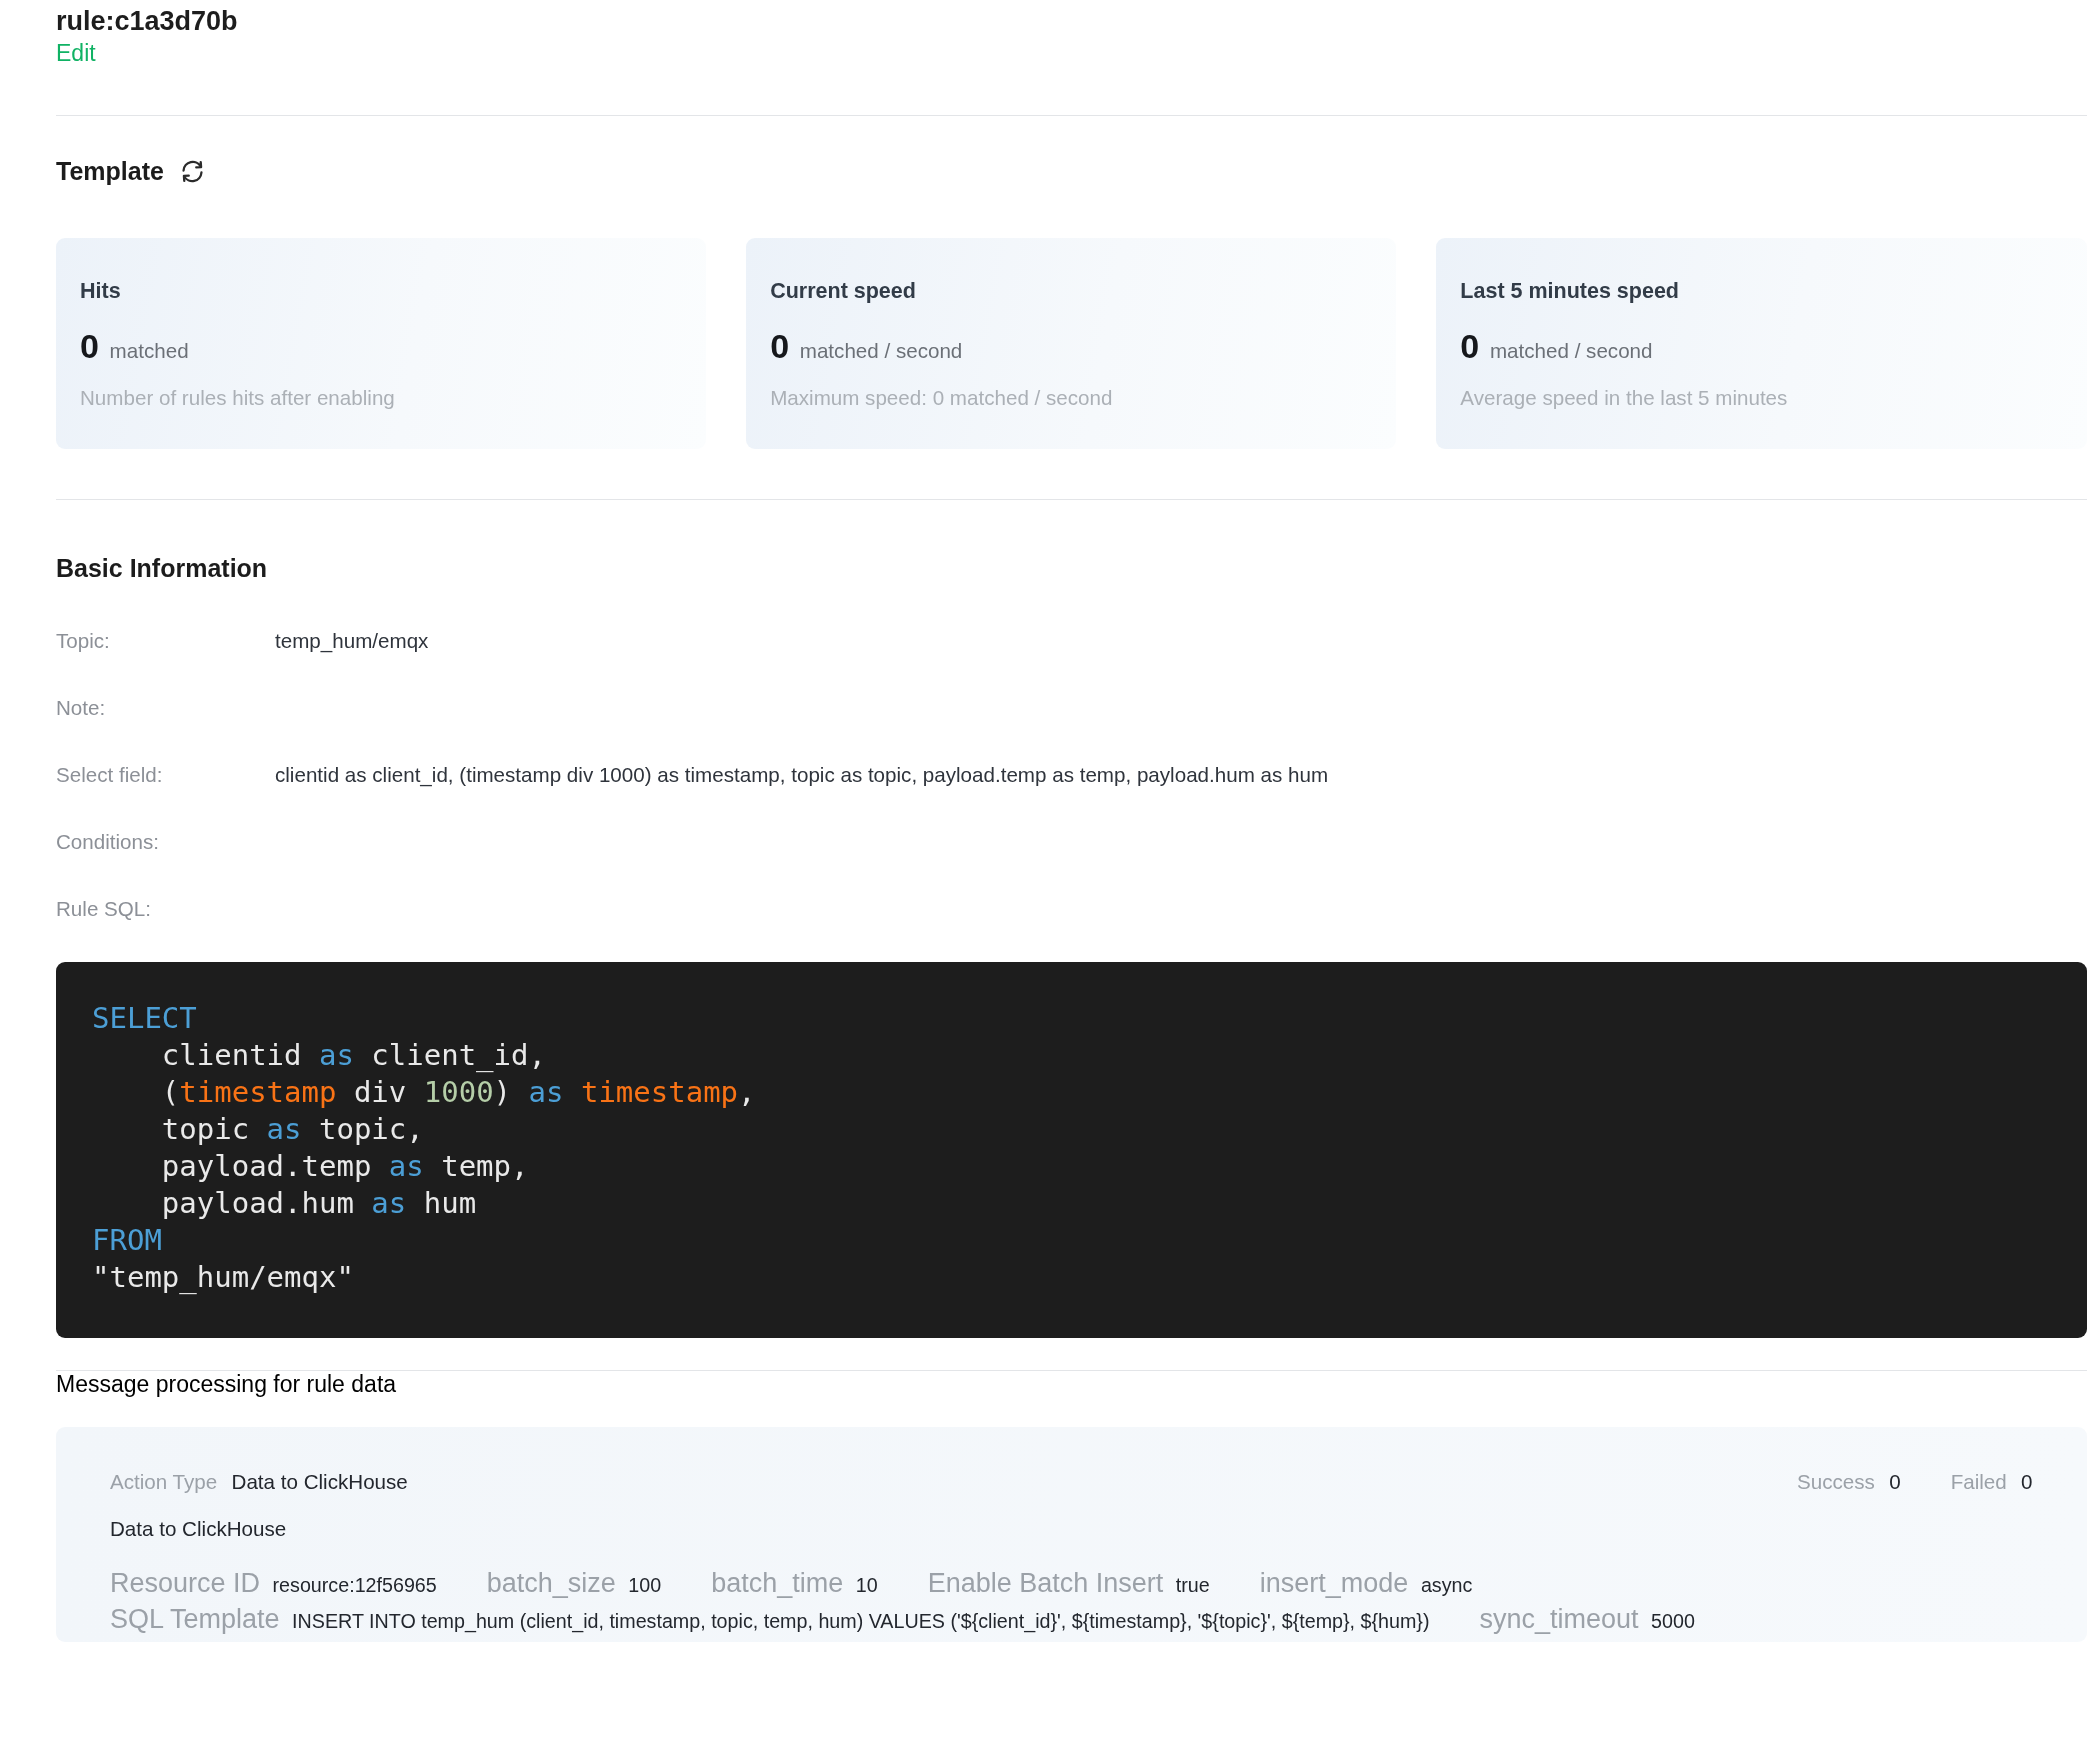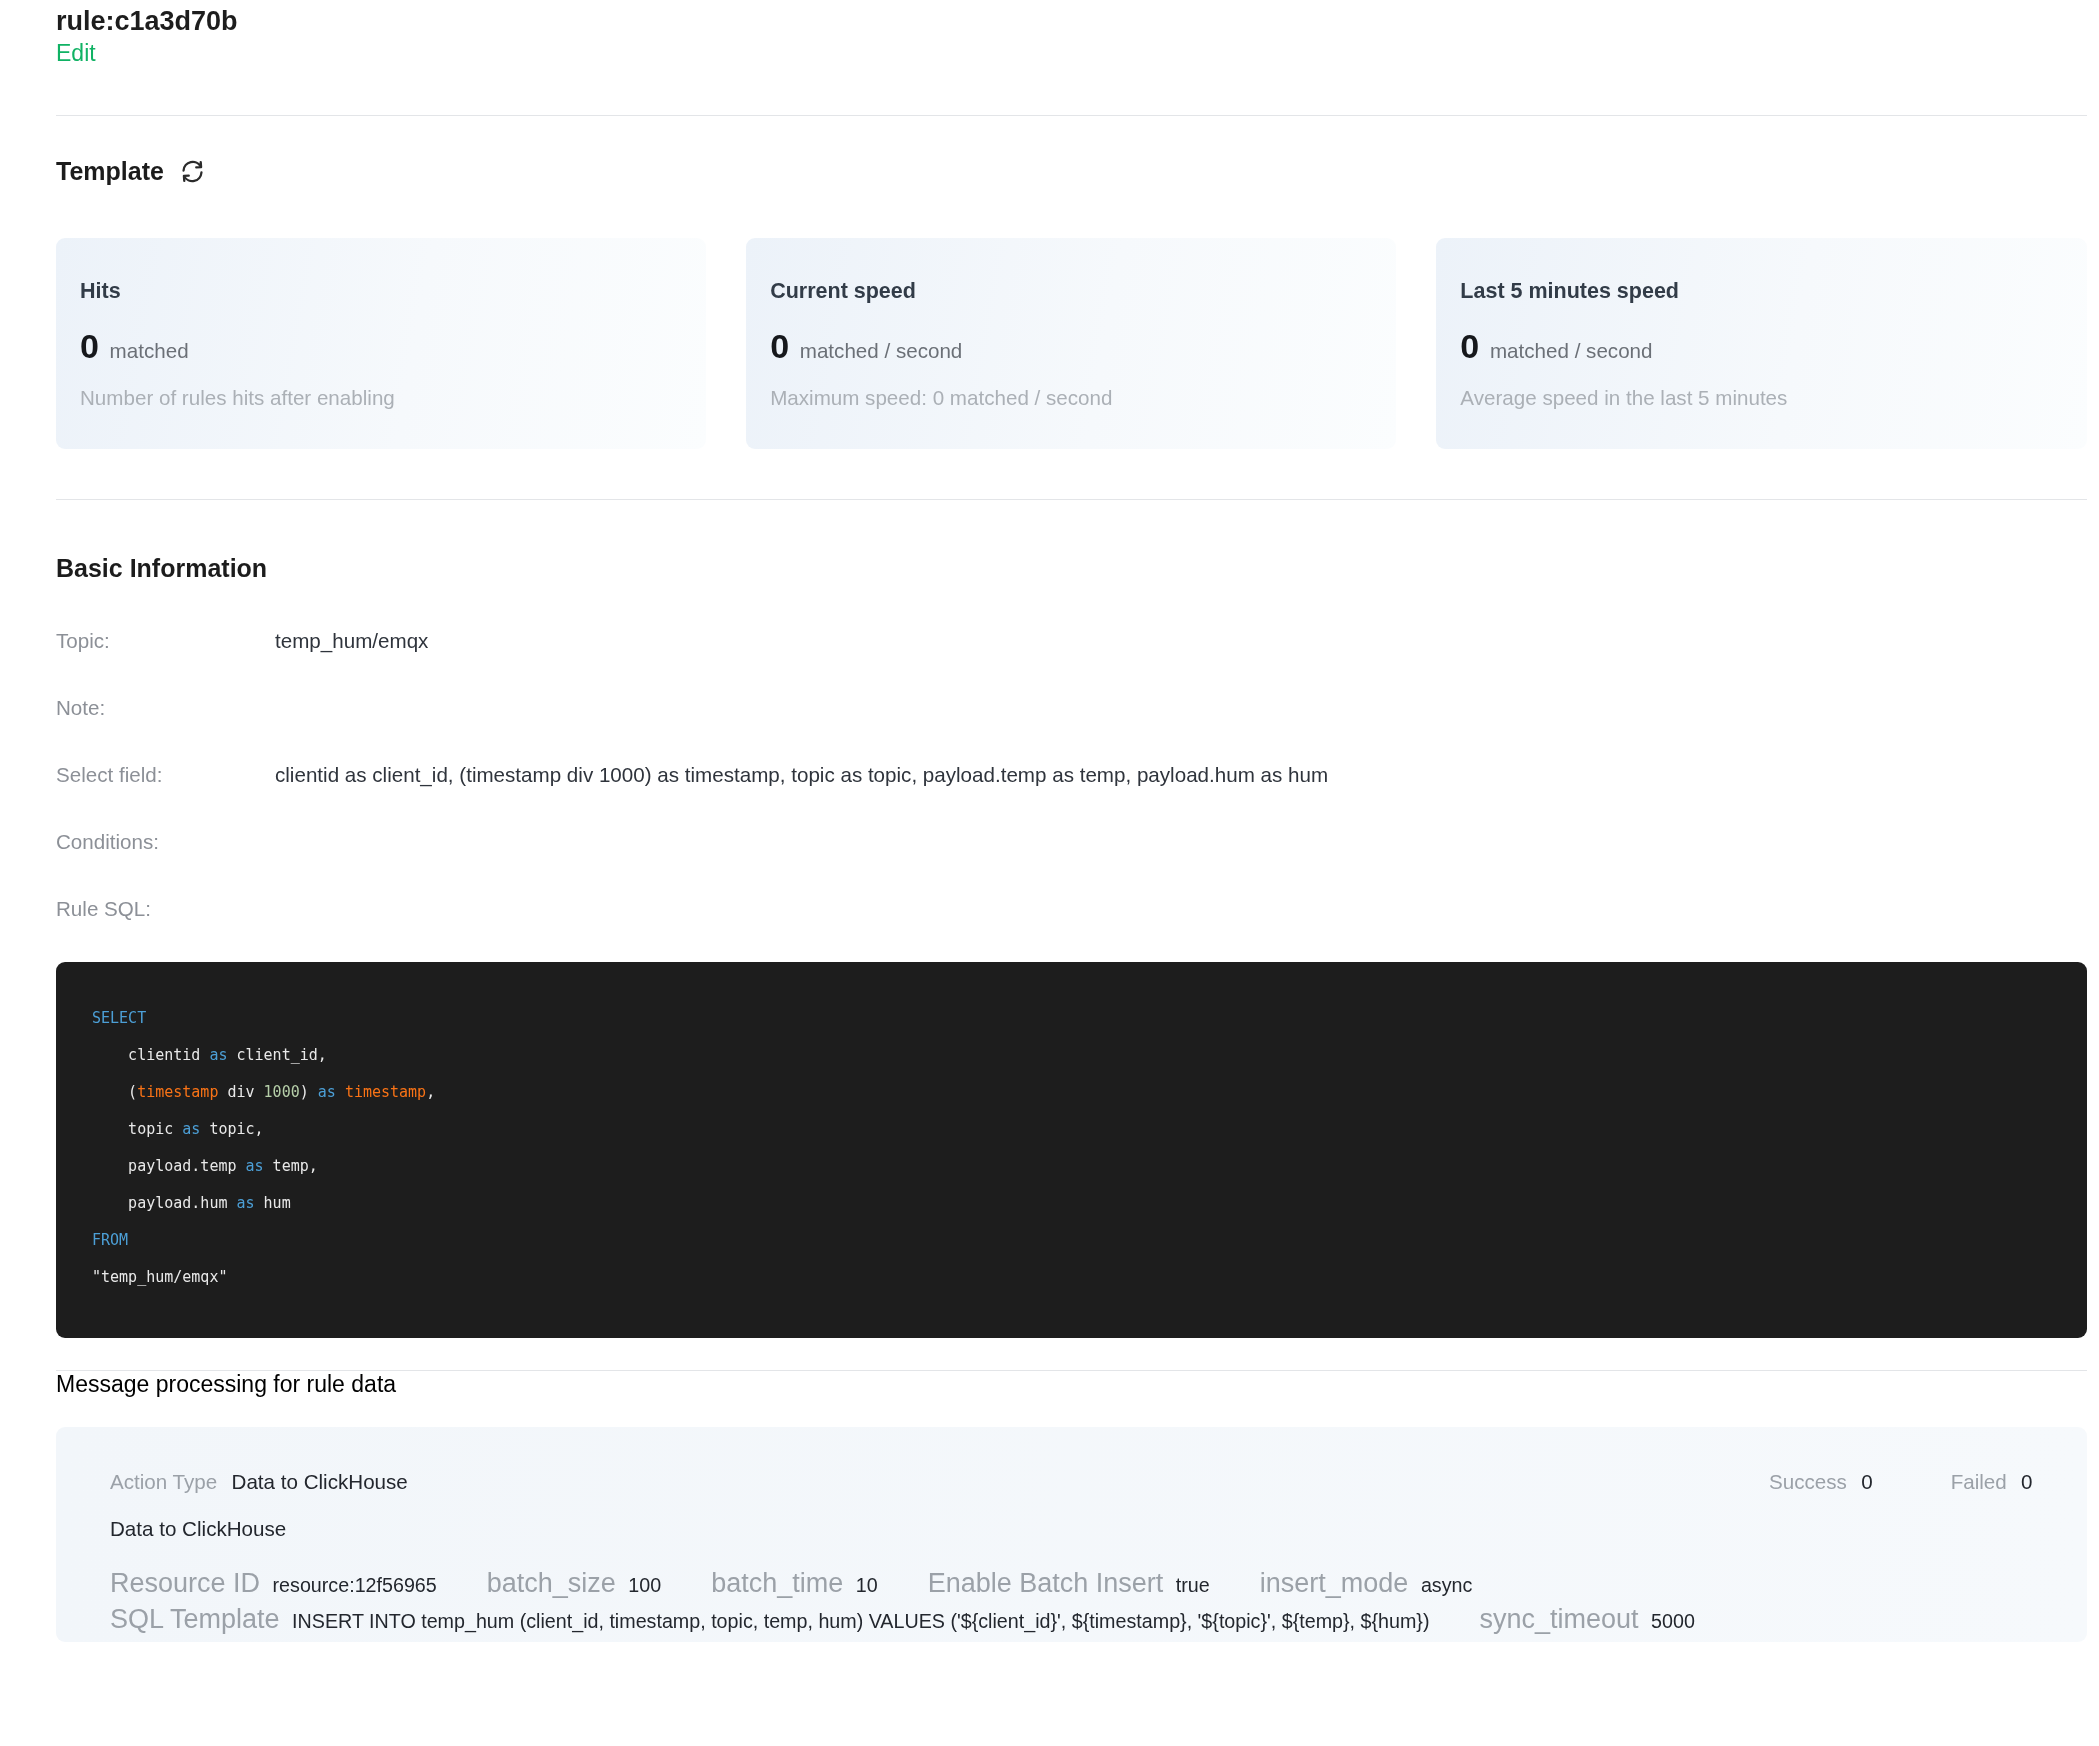--- a/index.html
+++ b/index.html
@@ -44,41 +44,41 @@
   .info-rows { margin-top: 43px; }
   .info-row { display: flex; margin-bottom: 38px; line-height: 29px; }
   .info-label { width: 219px; flex: 0 0 219px; font-size: 20.6px; color: #8c9097; }
   .info-value { font-size: 20.6px; color: #2f343c; }
 
   
   .sql-block {
     margin-top: 39px; height: 376px; border-radius: 9px;
     background: #1d1d1d; padding: 38px 36px;
     font-family: "DejaVu Sans Mono", monospace;
-    font-size: 15px; line-height: 37px; color: #e9e9e9;
+    font-size: 29px; line-height: 37px; color: #e9e9e9;
     white-space: pre; overflow: hidden;
   }
   .tok-kw   { color: #4c9fd6; }
   .tok-type { color: #f97316; }
   .tok-num  { color: #b5cea8; }
   .tok-plain{ color: #e9e9e9; }
 
   
   .response-heading { margin-top: 47px; }
   .response-subtitle { font-size: 23px; color: #000000; }
   .action-card {
     margin-top: 29px; height: 215px; border-radius: 9px;
     background: linear-gradient(90deg, #f2f6fa 0%, #f6f9fc 100%);
     padding: 43px 54px 0 54px;
   }
   .action-row-1 { display: flex; justify-content: space-between; align-items: baseline; }
   .pair { display: flex; align-items: baseline; }
   .pair-label { font-size: 20.6px; color: #9ba1a8; }
   .pair-value { font-size: 20.6px; color: #23272e; margin-left: 14.3px; }
-  .counters { display: flex; align-items: baseline; gap: 78px; }
+  .counters { display: flex; align-items: baseline; gap: 50px; }
   .action-name-row { margin-top: 23px; font-size: 20.6px; color: #23272e; }
   .action-params { margin-top: 30px; display: flex; flex-wrap: wrap; column-gap: 50px; row-gap: 9px; line-height: 25px; }
   .action-params .pair-label { font-size: 27px; }
   .action-params .pair-value { font-size: 19.7px; margin-left: 12.5px; }
 </style>
 </head>
 <body>
 
 <div class="page">
 

